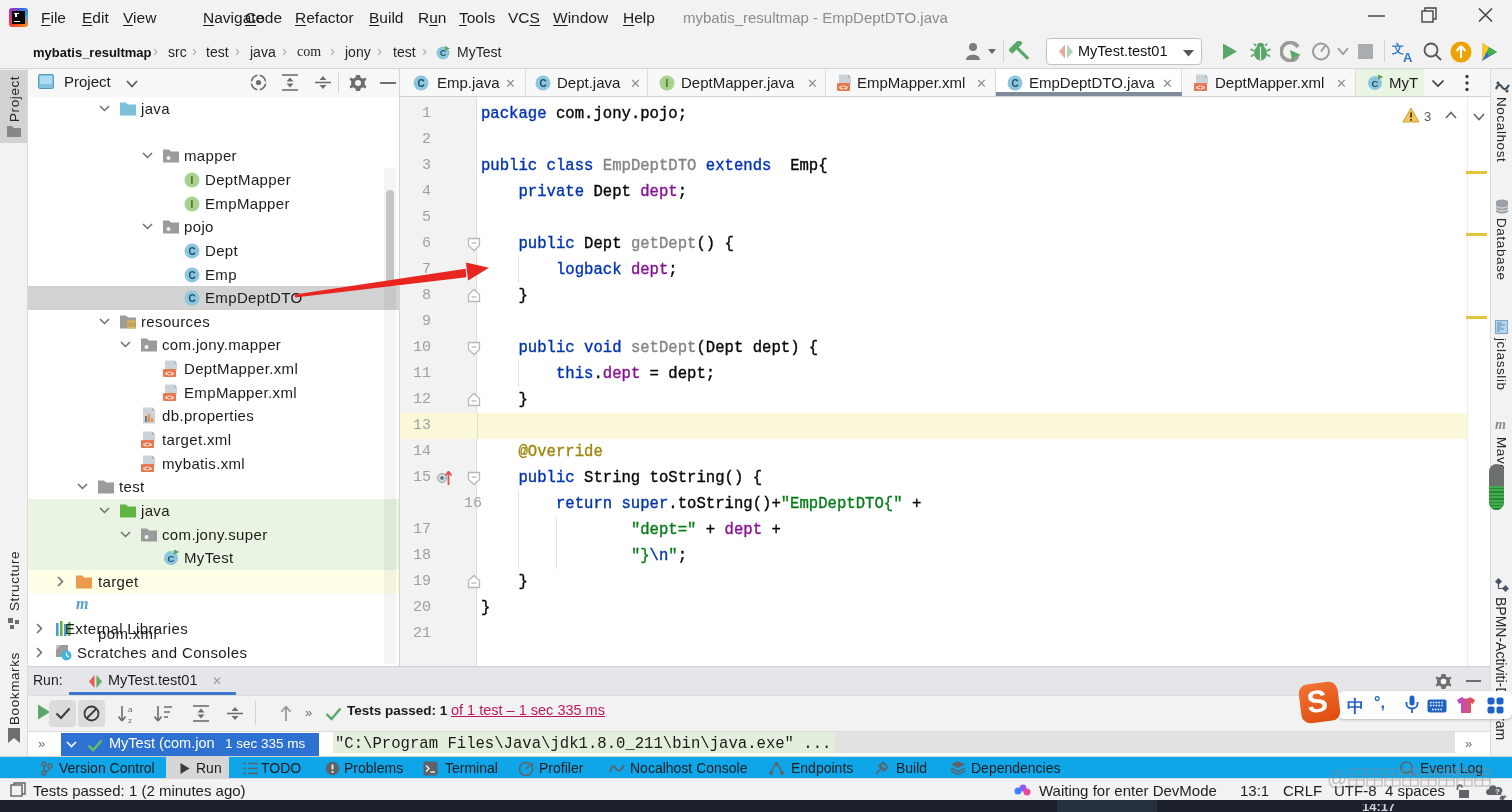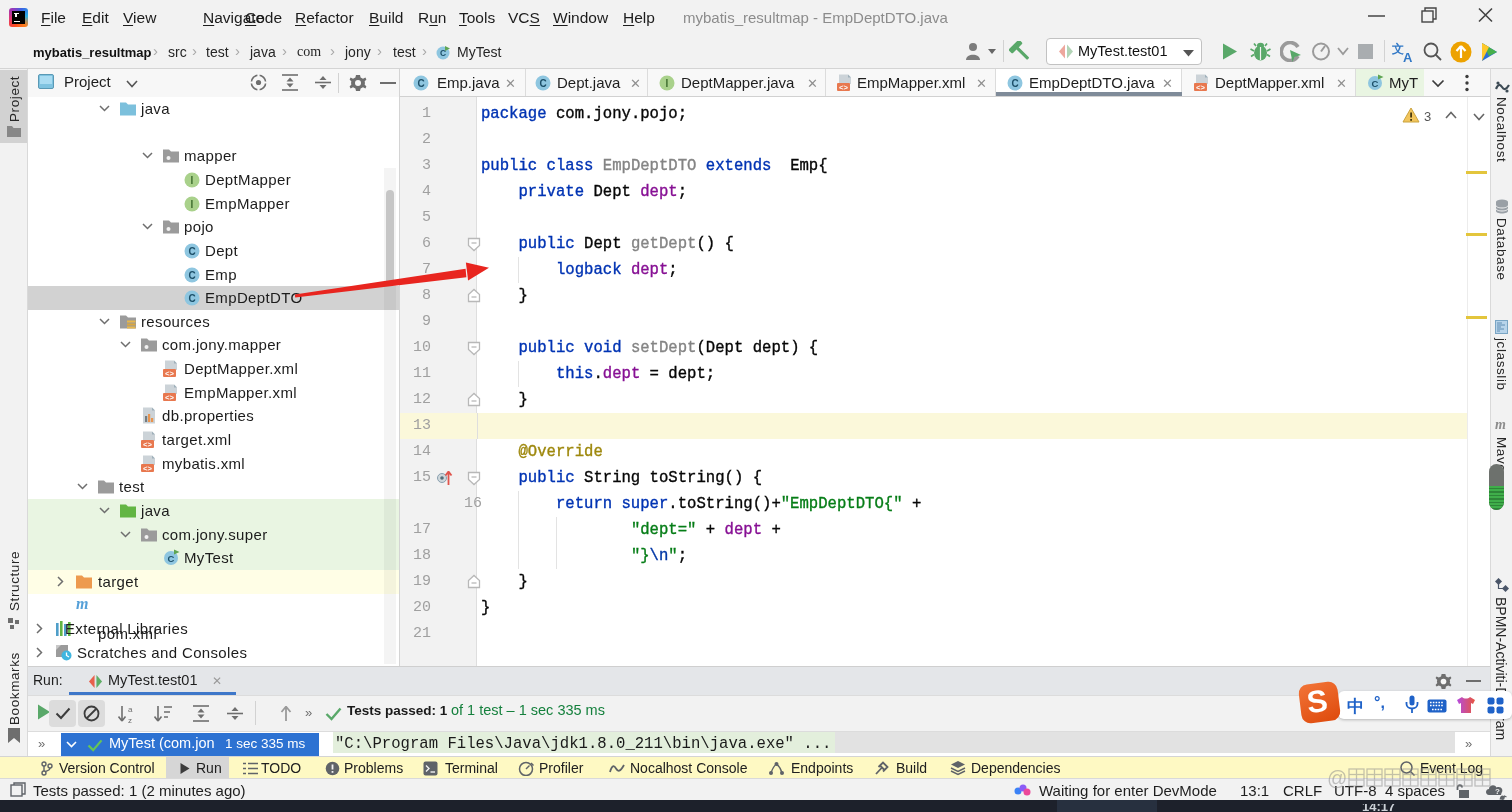--- a/index.html
+++ b/index.html
@@ -45,21 +45,21 @@
   .kw { color:#0033b3; } .gid { color:#848484; } .fld { color:#871094; }
   .str { color:#067d17; } .ann { color:#9e880d; } .esc { color:#0037a6; }
 
   
   #rightstripe { left:1490px; top:69px; width:22px; height:687px; background:#f2f2f2; border-left:1px solid #d9d9d9; }
 
   
   #runpanel { left:28px; top:666px; width:1462px; height:90px; background:#f2f2f2; border-top:1px solid #cfcfcf; }
 
   
-  #bottombar { left:0; top:756px; width:1512px; height:22px; background:#fef9c3; border-top:1px solid #d4d4d4; }
+  #bottombar { left:0; top:756px; width:1512px; height:22px; background:#0ea5e9; border-top:1px solid #d4d4d4; }
   .bitem { position:absolute; top:3px; font-size:14px; color:#202020; }
 
   
   #statusbar { left:0; top:778px; width:1512px; height:22px; background:#f2f2f2; border-top:1px solid #d9d9d9; }
   .sitem { position:absolute; top:3px; font-size:15px; color:#1e1e1e; }
 
   
   #taskbar { left:0; top:800px; width:1512px; height:12px; background:#1d212b; }
 </style>
 </head>
@@ -662,21 +662,21 @@
     </svg>
 <div class="abs" style="left:227px;top:34px;width:1px;height:24px;background:#d2d2d2;"></div>
 <svg class="abs" style="left:250px;top:38px;" width="16" height="17" viewBox="0 0 16 17">
       <path d="M8 16 L8 3 M8 1.5 L3.5 7 M8 1.5 L12.5 7" stroke="#9a9a9a" stroke-width="1.8" fill="none"></path>
     </svg>
 <span class="abs" style="left:277px;top:38px;font-size:13px;color:#6e6e6e;">»</span>
 <svg class="abs" style="left:297px;top:40px;" width="17" height="14" viewBox="0 0 17 14">
       <path d="M1.5 7 L6.5 12 L15.5 1.5" stroke="#59a869" stroke-width="2.4" fill="none"></path>
     </svg>
 <span class="abs" style="left:319px;top:36px;font-size:13.5px;font-weight:bold;color:#1a1a1a;">Tests passed: 1</span>
-<span class="abs" style="left:423px;top:35px;font-size:14.5px;color:#15803d;">of 1 test – 1 sec 335 ms</span>
+<span class="abs" style="left:423px;top:35px;font-size:14.5px;color:#be185d;text-decoration:underline;">of 1 test – 1 sec 335 ms</span>
 <div class="abs" style="left:0;top:64px;width:1462px;height:1px;background:#dcdcdc;"></div>
 <div class="abs" style="left:0;top:65px;width:1462px;height:25px;background:#ffffff;"></div>
 <span class="abs" style="left:10px;top:69px;font-size:13px;color:#6e6e6e;">»</span>
 <div class="abs" style="left:33px;top:66px;width:258px;height:23px;background:#2d72d2;"></div>
 <svg class="abs" style="left:38px;top:74px;" width="11" height="7" viewBox="0 0 11 7">
       <path d="M1 1 L5.5 5.5 L10 1" stroke="#fff" stroke-width="1.6" fill="none"></path>
     </svg>
 <svg class="abs" style="left:59px;top:72px;" width="16" height="13" viewBox="0 0 17 14">
       <path d="M1.5 7 L6.5 12 L15.5 1.5" stroke="#67c556" stroke-width="2.4" fill="none"></path>
     </svg>

